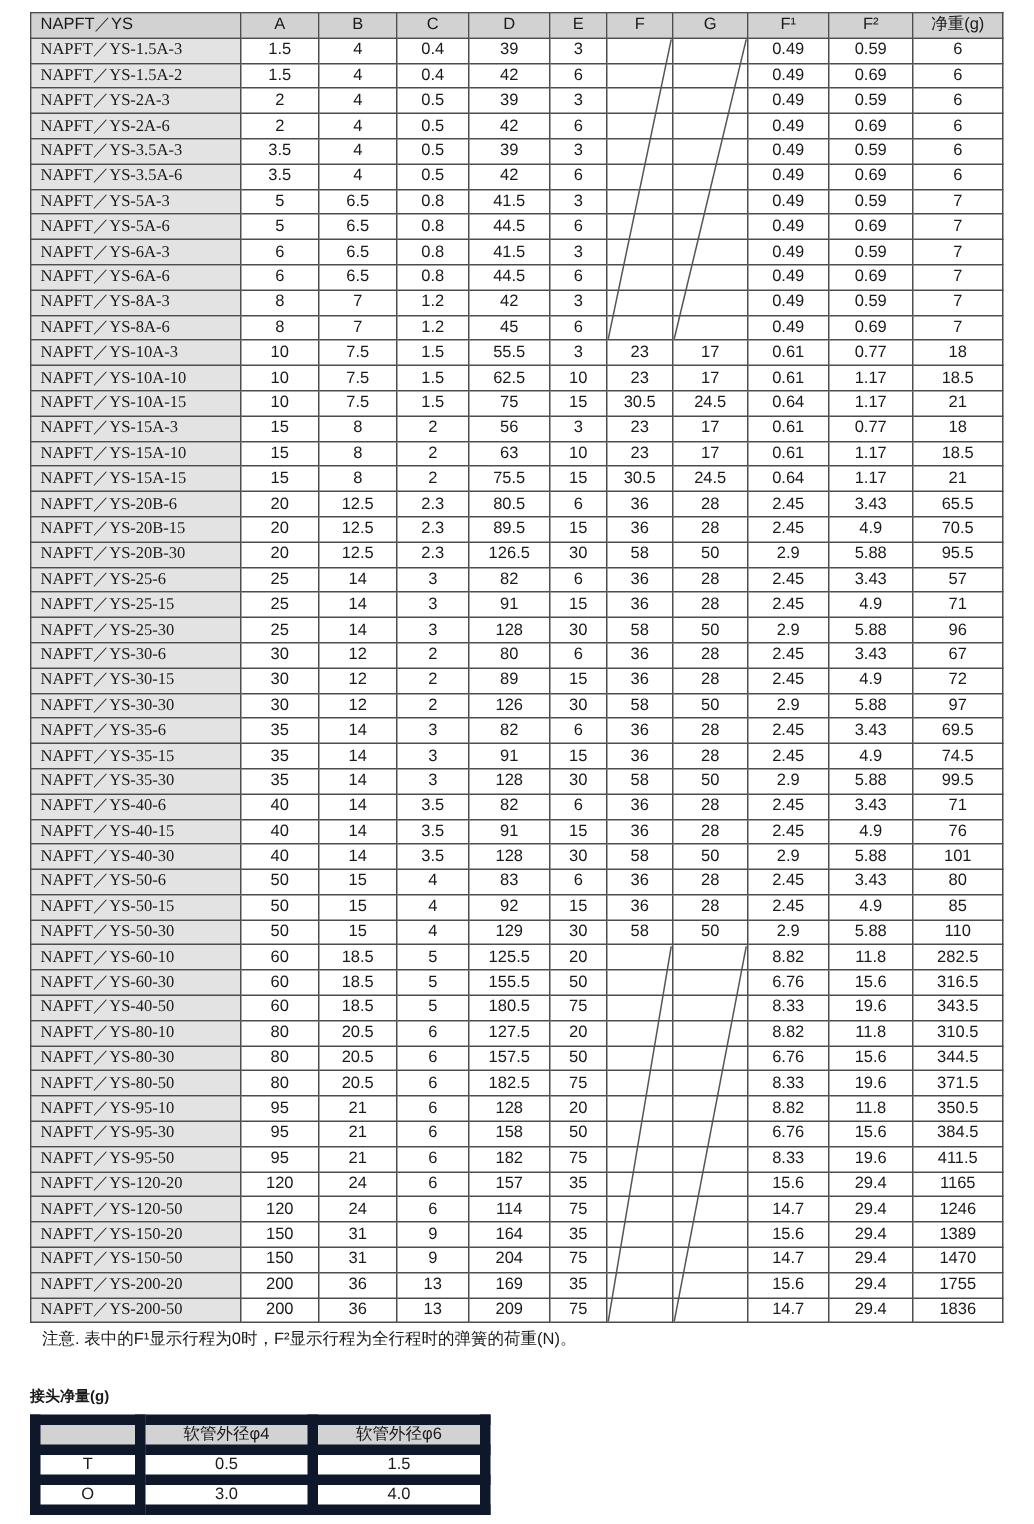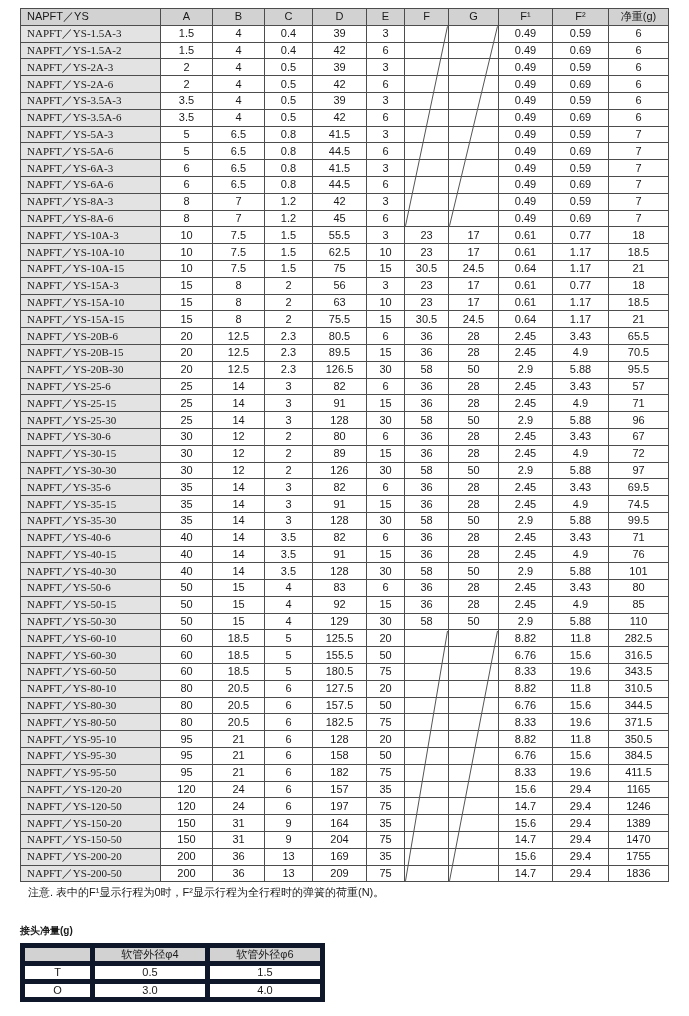--- a/index.html
+++ b/index.html
@@ -26,21 +26,21 @@
   table.spec td.c0 { background: #e3e3e3; text-align: left; padding-left: 6px; font-family: Liberation Serif, serif; }
 
   #diag-overlay { position: absolute; left: 0; top: 0; pointer-events: none; }
 
   .note { font-size: 11px; margin: 3px 0 24px 8px; }
 
   .sub-title { font-size: 10px; font-weight: bold; margin: 0 0 5px 0; }
 
   table.joint { border-collapse: collapse; table-layout: fixed; }
   table.joint th, table.joint td {
-    border: 5px solid #0f172a;
+    border: 7px solid #0f172a;
     font-size: 11px; font-weight: normal;
     height: 12px; line-height: 1;
     padding: 1px 4px; text-align: center;
     white-space: nowrap;
   }
   table.joint th { background: #d2d2d2; }
 </style>
 </head>
 <body>
 
@@ -565,21 +565,21 @@
             <td class="c3">5</td>
             <td class="c4">155.5</td>
             <td class="c5">50</td>
             <td class="c6"></td>
             <td class="c7"></td>
             <td class="c8">6.76</td>
             <td class="c9">15.6</td>
             <td class="c10">316.5</td>
           </tr>
           <tr>
-            <td class="c0">NAPFT／YS-60-50</td>
+            <td class="c0">NAPFT／YS-40-50</td>
             <td class="c1">60</td>
             <td class="c2">18.5</td>
             <td class="c3">5</td>
             <td class="c4">180.5</td>
             <td class="c5">75</td>
             <td class="c6"></td>
             <td class="c7"></td>
             <td class="c8">8.33</td>
             <td class="c9">19.6</td>
             <td class="c10">343.5</td>
@@ -673,21 +673,21 @@
             <td class="c7"></td>
             <td class="c8">15.6</td>
             <td class="c9">29.4</td>
             <td class="c10">1165</td>
           </tr>
           <tr>
             <td class="c0">NAPFT／YS-120-50</td>
             <td class="c1">120</td>
             <td class="c2">24</td>
             <td class="c3">6</td>
-            <td class="c4">197</td>
+            <td class="c4">114</td>
             <td class="c5">75</td>
             <td class="c6"></td>
             <td class="c7"></td>
             <td class="c8">14.7</td>
             <td class="c9">29.4</td>
             <td class="c10">1246</td>
           </tr>
           <tr>
             <td class="c0">NAPFT／YS-150-20</td>
             <td class="c1">150</td>

